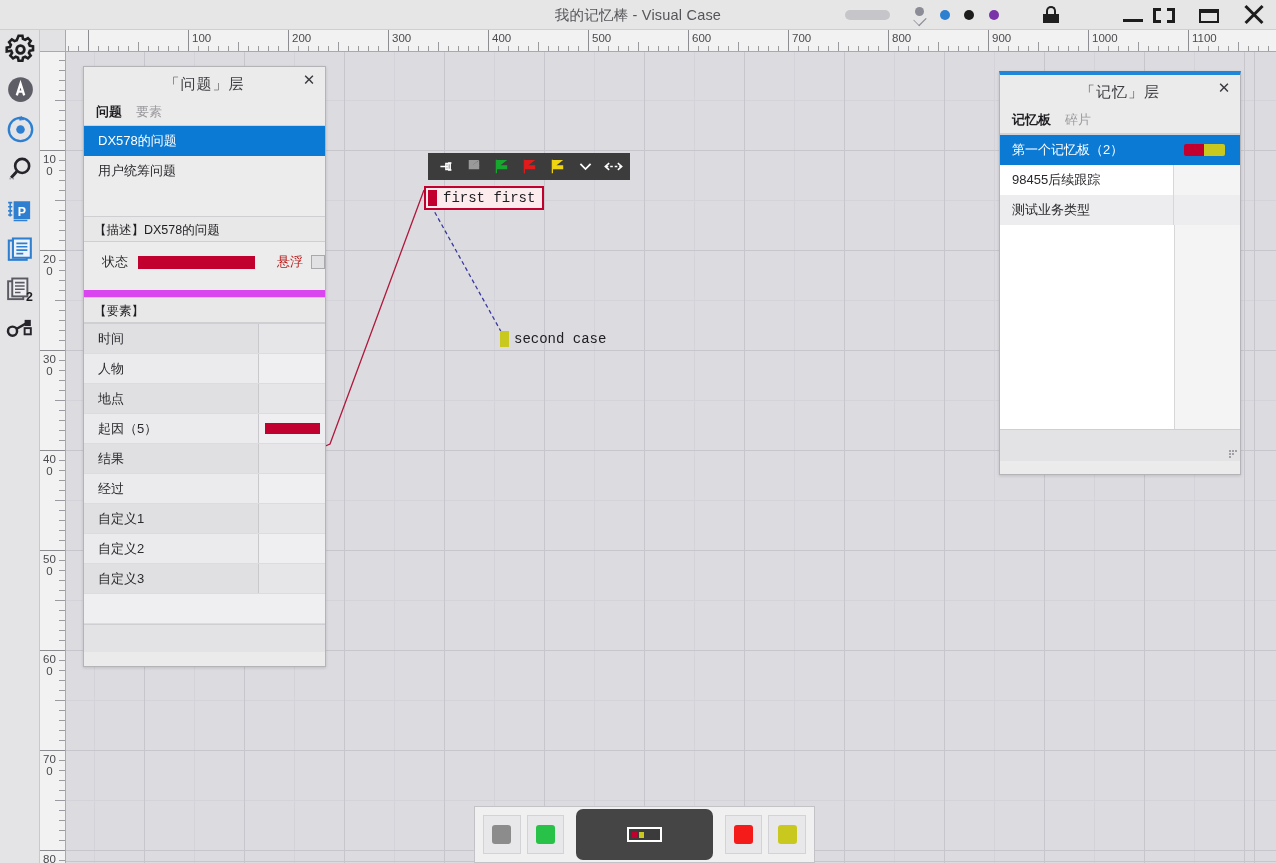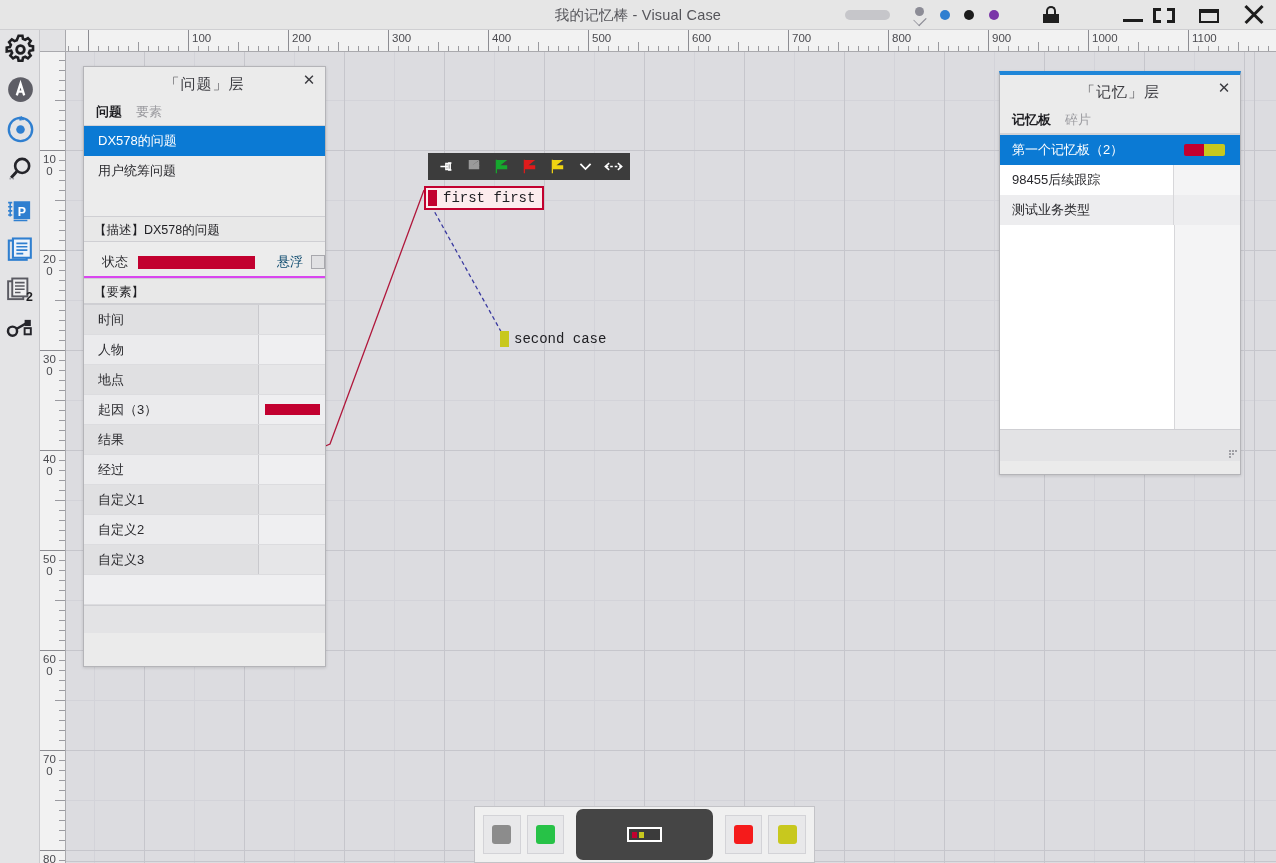--- a/index.html
+++ b/index.html
@@ -111,24 +111,24 @@
 
   
   #panelProblem{ left:83px; top:66px; width:243px; height:601px; }
   .list{ background:#ececec; }
   .list-row{ height:30px; line-height:30px; padding-left:14px;
      font-size:13px; color:#28282c; cursor:default; border-bottom:1px solid transparent; }
   .list-row.sel{ background:#0b7ad4; color:#fff; }
   .list-pad{ height:30px; }
   .sec-head{ height:26px; line-height:26px; padding-left:10px; font-size:12.5px;
      color:#1f1f23; background:#e8e8e8; border-top:1px solid #cfcfd3; border-bottom:1px solid #cfcfd3; }
-  .desc-box{ background:#ececec; padding:8px 0 2px 0; border-bottom:2px solid #d946ef; }
+  .desc-box{ background:#ececec; padding:8px 0 16px 0; border-bottom:7px solid #d946ef; }
   .desc-line{ height:24px; display:flex; align-items:center; padding-left:18px; font-size:13px; color:#2a2a2e; }
   .state-bar{ width:117px; height:13px; background:#c2002f; margin-left:10px; }
-  .float-lab{ margin-left:22px; font-size:13px; color:#0c4a6e; }
+  .float-lab{ margin-left:22px; font-size:13px; color:#b91c1c; }
   .chk{ width:14px; height:14px; border:1px solid #a8a8ad; background:#e1e1e3; margin-left:8px; }
   .tbl{ border-top:1px solid #cfcfd3; }
   .tr{ display:flex; height:30px; border-bottom:1px solid #dcdcdf; }
   .tr:nth-child(odd) .td-l{ background:#e0e0e2; }
   .tr:nth-child(even) .td-l{ background:#ebebed; }
   .tr:nth-child(odd) .td-r{ background:#e6e6e8; }
   .tr:nth-child(even) .td-r{ background:#efeff1; }
   .td-l{ width:175px; line-height:30px; padding-left:14px; font-size:13px; color:#2b2b2f;
          border-right:1px solid #c9c9cd; }
   .td-r{ flex:1; position:relative; }
@@ -611,21 +611,21 @@
         </div>
         <div class="tr">
           <div class="td-l">人物</div>
           <div class="td-r"></div>
         </div>
         <div class="tr">
           <div class="td-l">地点</div>
           <div class="td-r"></div>
         </div>
         <div class="tr">
-          <div class="td-l">起因（3）</div>
+          <div class="td-l">起因（5）</div>
           <div class="td-r">
             <span class="cell-bar" style="background: rgb(194, 0, 47);"></span>
           </div>
         </div>
         <div class="tr">
           <div class="td-l">结果</div>
           <div class="td-r"></div>
         </div>
         <div class="tr">
           <div class="td-l">经过</div>

